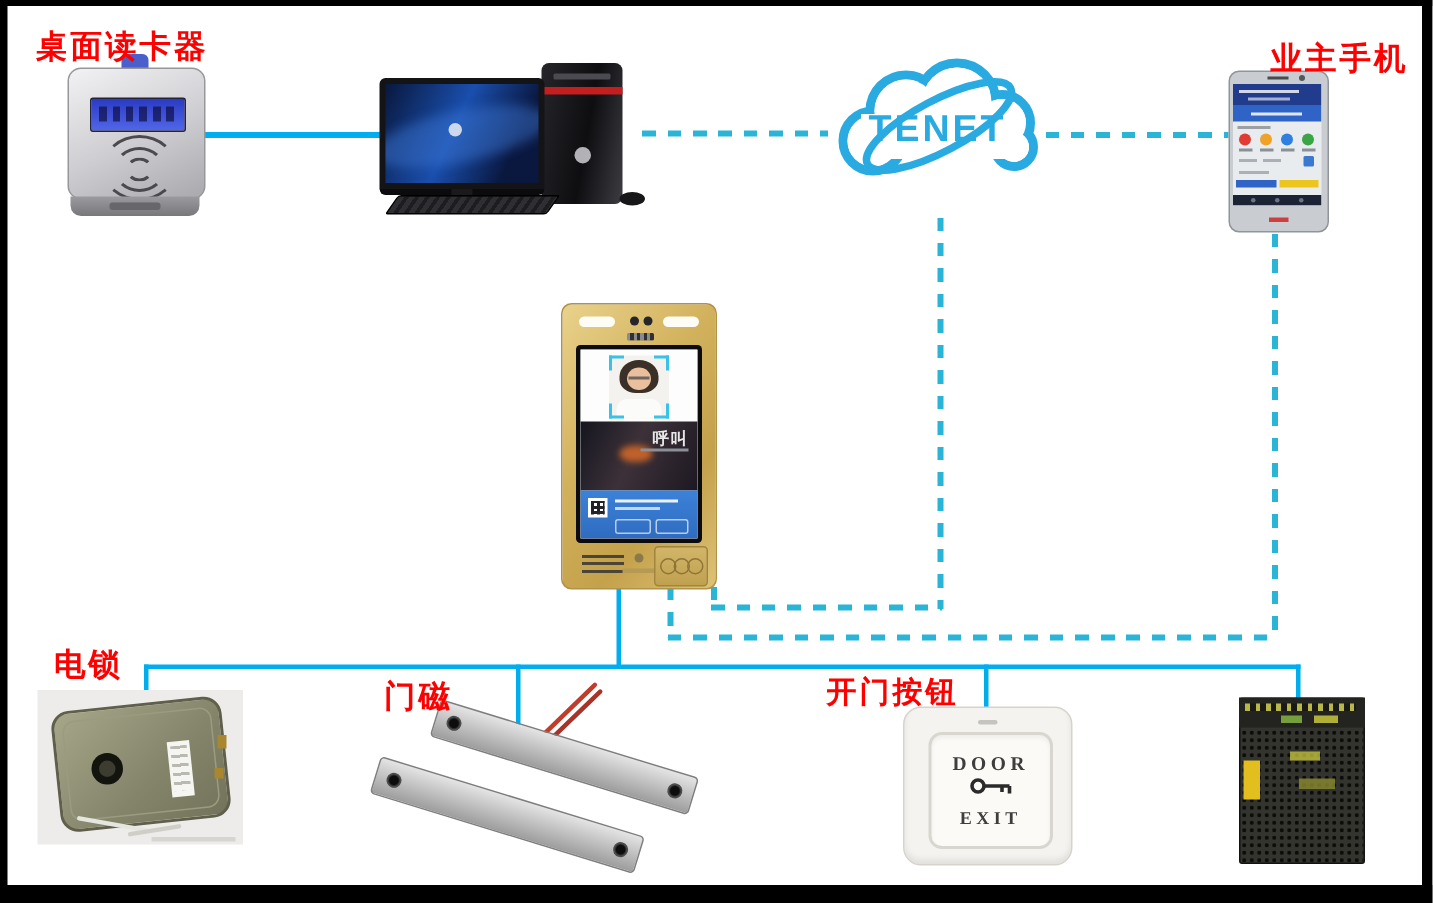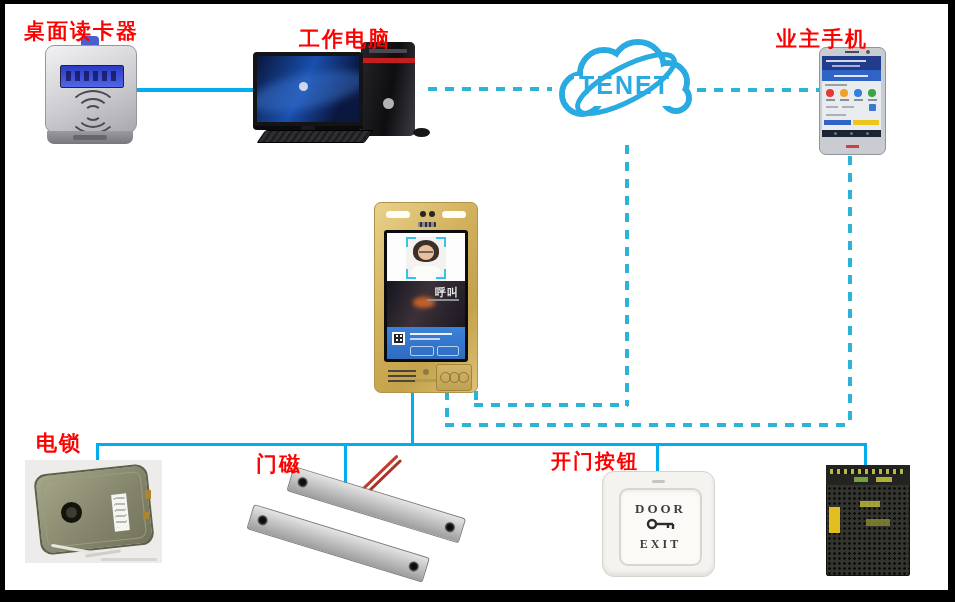--- a/index.html
+++ b/index.html
@@ -168,22 +168,21 @@
   .ps-lab{position:absolute;left:3px;top:42px;width:11px;height:26px;background:#e2be1f;}
   .ps-t1{position:absolute;left:34px;top:36px;width:20px;height:6px;background:#c9c93e;opacity:.75;}
   .ps-t2{position:absolute;left:40px;top:54px;width:24px;height:7px;background:#8a8a2e;opacity:.8;}
 </style>
 </head>
 <body>
 
 <div class="stage">
 
   <div class="lbl" style="left:24px;top:17px;">桌面读卡器</div>
-  <div class="lbl" style="left:299px;top:25px;">工作电脑</div>
-  <div class="lbl" style="left:776px;top:25px;">业主手机</div>
+  <div class="lbl" style="left:847px;top:25px;">业主手机</div>
   <div class="lbl" style="left:36px;top:429px;">电锁</div>
   <div class="lbl" style="left:256px;top:450px;">门磁</div>
   <div class="lbl" style="left:551px;top:448px;font-size:20px;">开门按钮</div>
 
   <div class="ln sol" style="left:133px;top:88px;width:124px;height:4px;"></div>
   <div class="ln sol" style="left:96px;top:443px;width:771px;height:3px;"></div>
   <div class="ln sol" style="left:96px;top:443px;width:3px;height:35px;"></div>
   <div class="ln sol" style="left:344px;top:443px;width:3px;height:41px;"></div>
   <div class="ln sol" style="left:411px;top:391px;width:3px;height:55px;"></div>
   <div class="ln sol" style="left:656px;top:443px;width:3px;height:32px;"></div>

